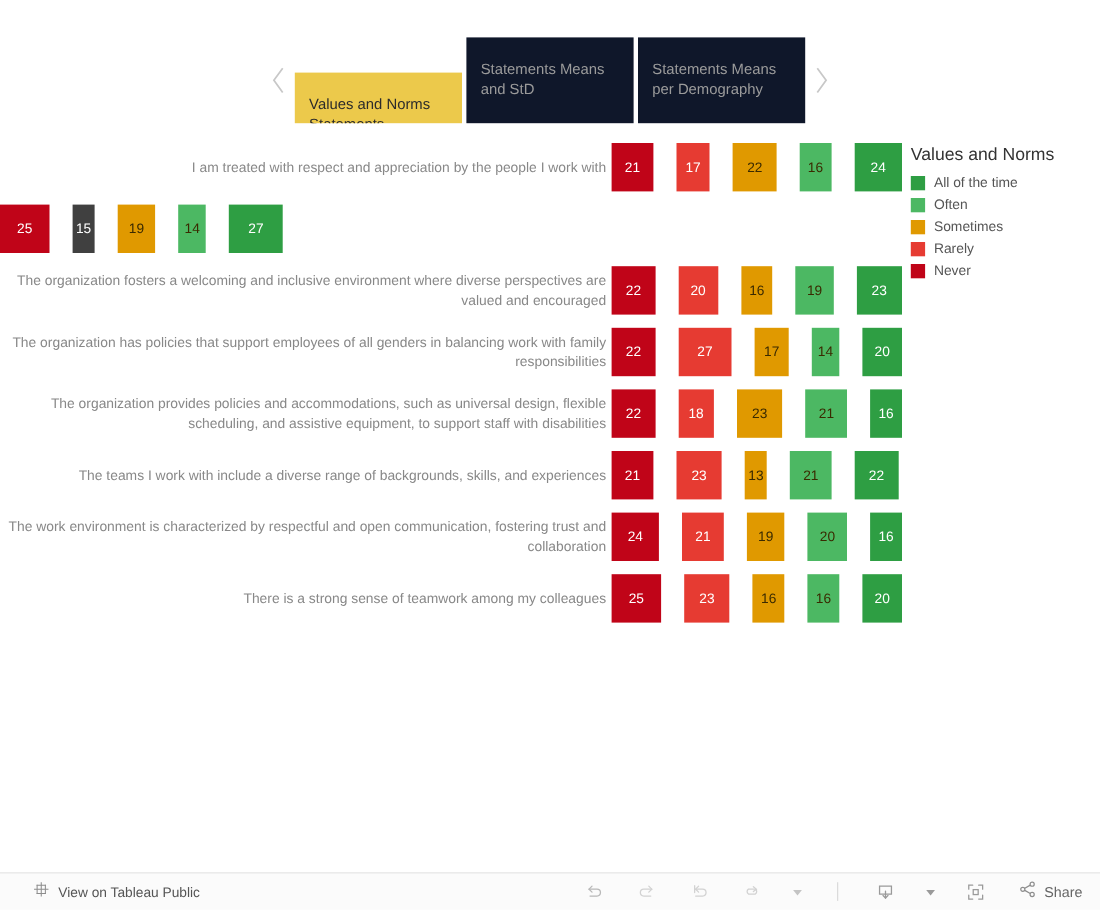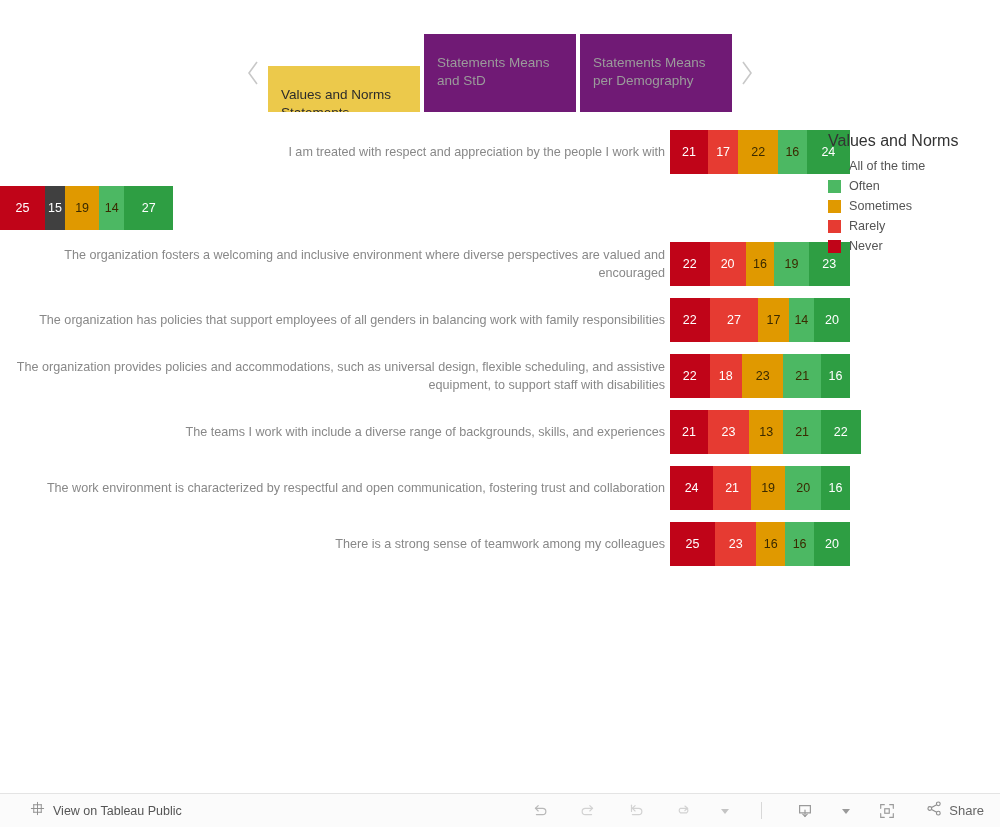--- a/index.html
+++ b/index.html
@@ -39,21 +39,21 @@
   }
   .tab-arrow svg { display: block; }
   .tabs {
     display: flex;
     flex: 1 1 auto;
     height: 78px;
     gap: 4px;
   }
   .tab {
     flex: 1 1 0;
-    background: #701a75;
+    background: #0f172a;
     color: #9b9b9b;
     font-size: 13.5px;
     line-height: 18px;
     padding: 20px 13px 0 13px;
     box-sizing: border-box;
     cursor: pointer;
     overflow: hidden;
   }
   .tab.active {
     background: #ecc94b;
@@ -71,33 +71,34 @@
   .rows {
     position: relative;
   }
   .row {
     display: flex;
     align-items: center;
     height: 44px;
     margin-bottom: 12px;
   }
   .row-label {
-    width: 670px;
+    width: 556px;
     text-align: right;
     padding-right: 5px;
     box-sizing: border-box;
     font-size: 12.6px;
     line-height: 18px;
     color: #888888;
     flex: 0 0 auto;
   }
   .bars {
     display: flex;
     height: 44px;
     flex: 0 0 auto;
+    gap: 21px;
   }
   .seg {
     display: flex;
     align-items: center;
     justify-content: center;
     font-size: 12.5px;
     color: #ffffff;
     box-sizing: border-box;
   }
   .seg.dark-text { color: #3a2a00; }
@@ -266,21 +267,21 @@
           <div class="seg dark-text" style="background: rgb(224, 153, 0); width: 41.4px;">23</div>
           <div class="seg dark-text" style="background: rgb(76, 184, 99); width: 37.8px;">21</div>
           <div class="seg" style="background: rgb(46, 158, 67); width: 28.8px;">16</div>
         </div>
       </div>
       <div class="row">
         <div class="row-label">The teams I work with include a diverse range of backgrounds, skills, and experiences</div>
         <div class="bars">
           <div class="seg" style="background: rgb(192, 4, 24); width: 37.8px;">21</div>
           <div class="seg" style="background: rgb(230, 59, 50); width: 41.4px;">23</div>
-          <div class="seg dark-text" style="background: rgb(224, 153, 0); width: 34px;">13</div>
+          <div class="seg dark-text" style="background: rgb(224, 153, 0); width: 20px;">13</div>
           <div class="seg dark-text" style="background: rgb(76, 184, 99); width: 37.8px;">21</div>
           <div class="seg" style="background: rgb(46, 158, 67); width: 39.6px;">22</div>
         </div>
       </div>
       <div class="row">
         <div class="row-label">The work environment is characterized by respectful and open communication, fostering trust and collaboration</div>
         <div class="bars">
           <div class="seg" style="background: rgb(192, 4, 24); width: 43.2px;">24</div>
           <div class="seg" style="background: rgb(230, 59, 50); width: 37.8px;">21</div>
           <div class="seg dark-text" style="background: rgb(224, 153, 0); width: 34.2px;">19</div>

